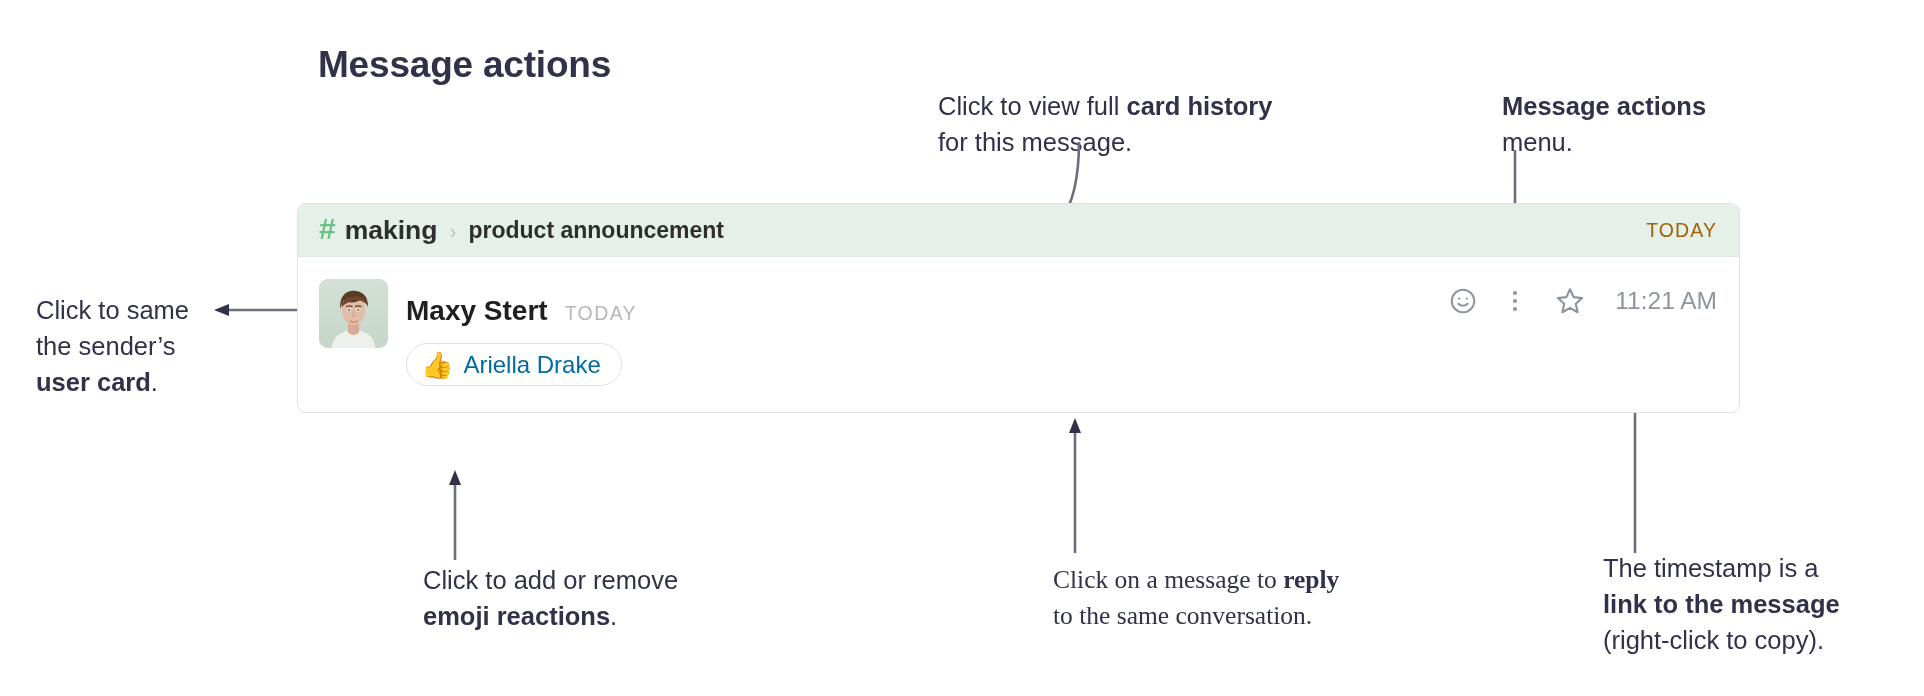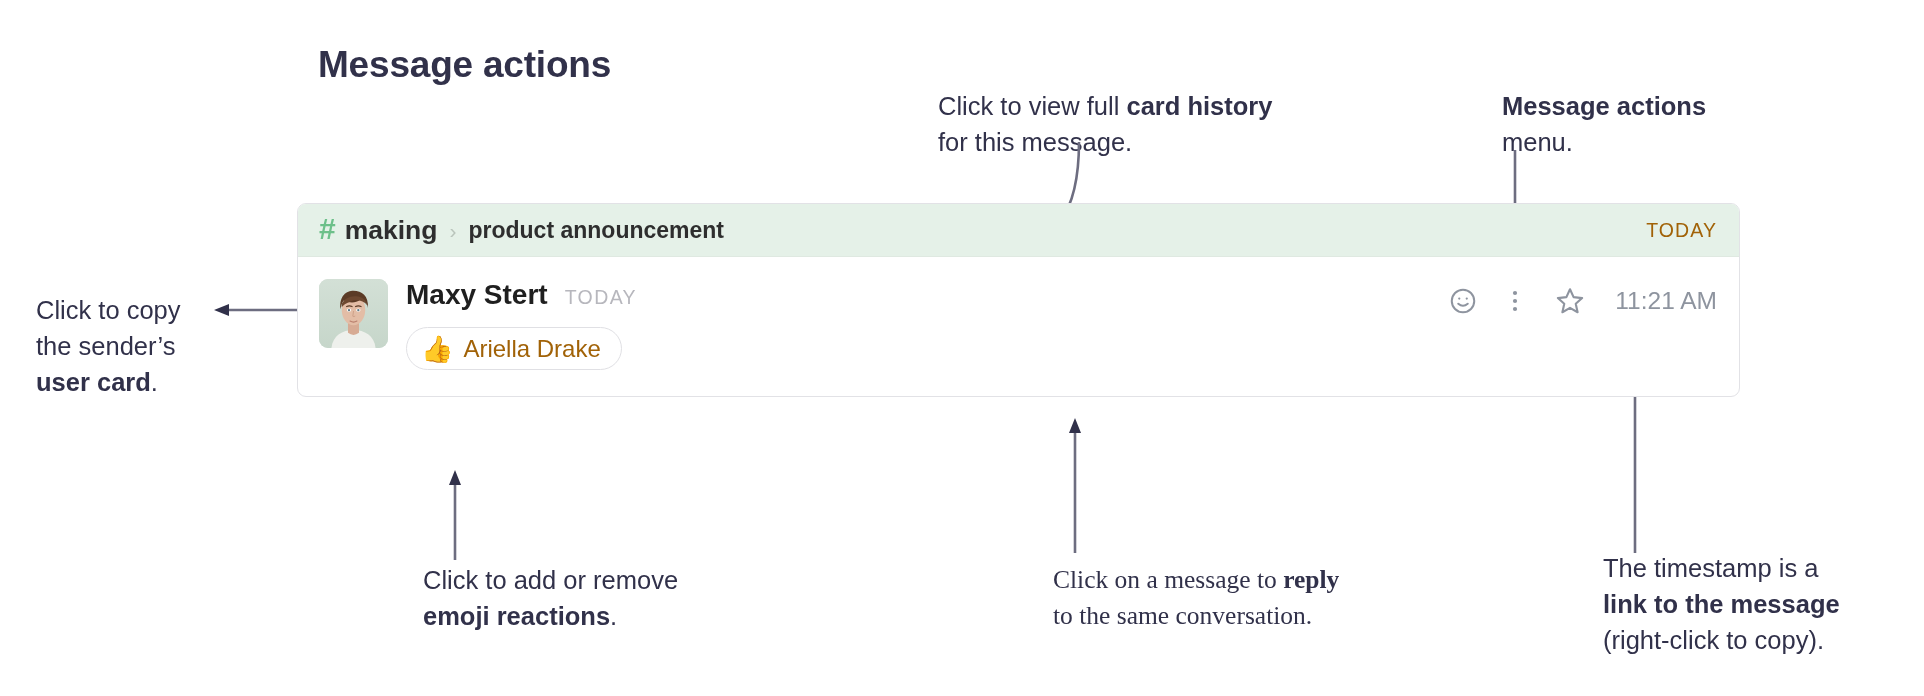--- a/index.html
+++ b/index.html
@@ -142,20 +142,21 @@
     overflow: hidden;
     background: #d7e2d9;
     position: relative;
   }
   #avatar svg { display: block; width: 100%; height: 100%; }
 
   #message-main {
     flex: 1;
     padding-left: 18px;
     min-width: 0;
+    margin-top: 16px;
   }
   #sender-line {
     display: flex;
     align-items: baseline;
     height: 34px;
   }
   #sender-name {
     font-size: 28px;
     font-weight: 700;
     color: #1f1f1f;
@@ -192,21 +193,21 @@
     box-sizing: border-box;
   }
   .reaction-emoji {
     font-size: 26px;
     line-height: 1;
     margin-right: 10px;
     display: inline-block;
   }
   .reaction-label {
     font-size: 24px;
-    color: #a16207;
+    color: #0369a1;
     white-space: nowrap;
   }
 
   
   #message-controls {
     position: absolute;
     right: 22px;
     top: 27px;
     display: flex;
     align-items: center;
@@ -240,21 +241,21 @@
     <div><span>Click to view full </span><b>card history</b></div>
     <div>for this message.</div>
   </div>
 
   <div class="annot" id="annot-actions-menu">
     <div><b>Message actions</b></div>
     <div>menu.</div>
   </div>
 
   <div class="annot" id="annot-user-card">
-    <div>Click to copy</div>
+    <div>Click to same</div>
     <div>the sender’s</div>
     <div><b>user card</b><span>.</span></div>
   </div>
 
   <div class="annot" id="annot-emoji">
     <div>Click to add or remove</div>
     <div><b>emoji reactions</b><span>.</span></div>
   </div>
 
   <div class="annot" id="annot-reply">

